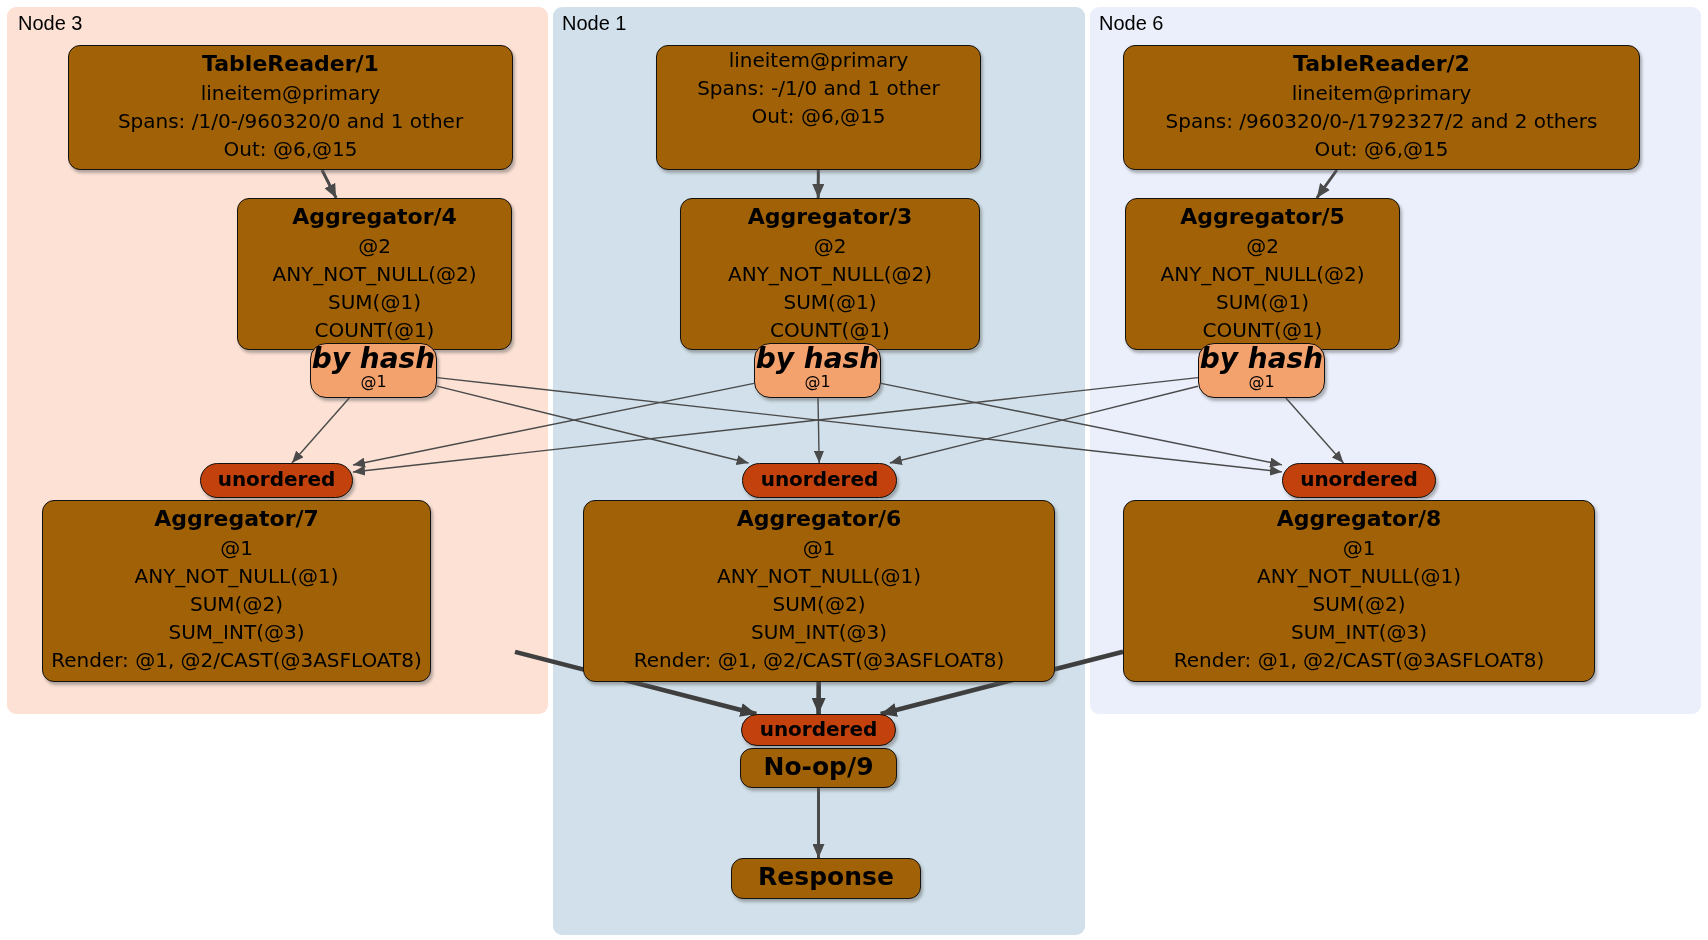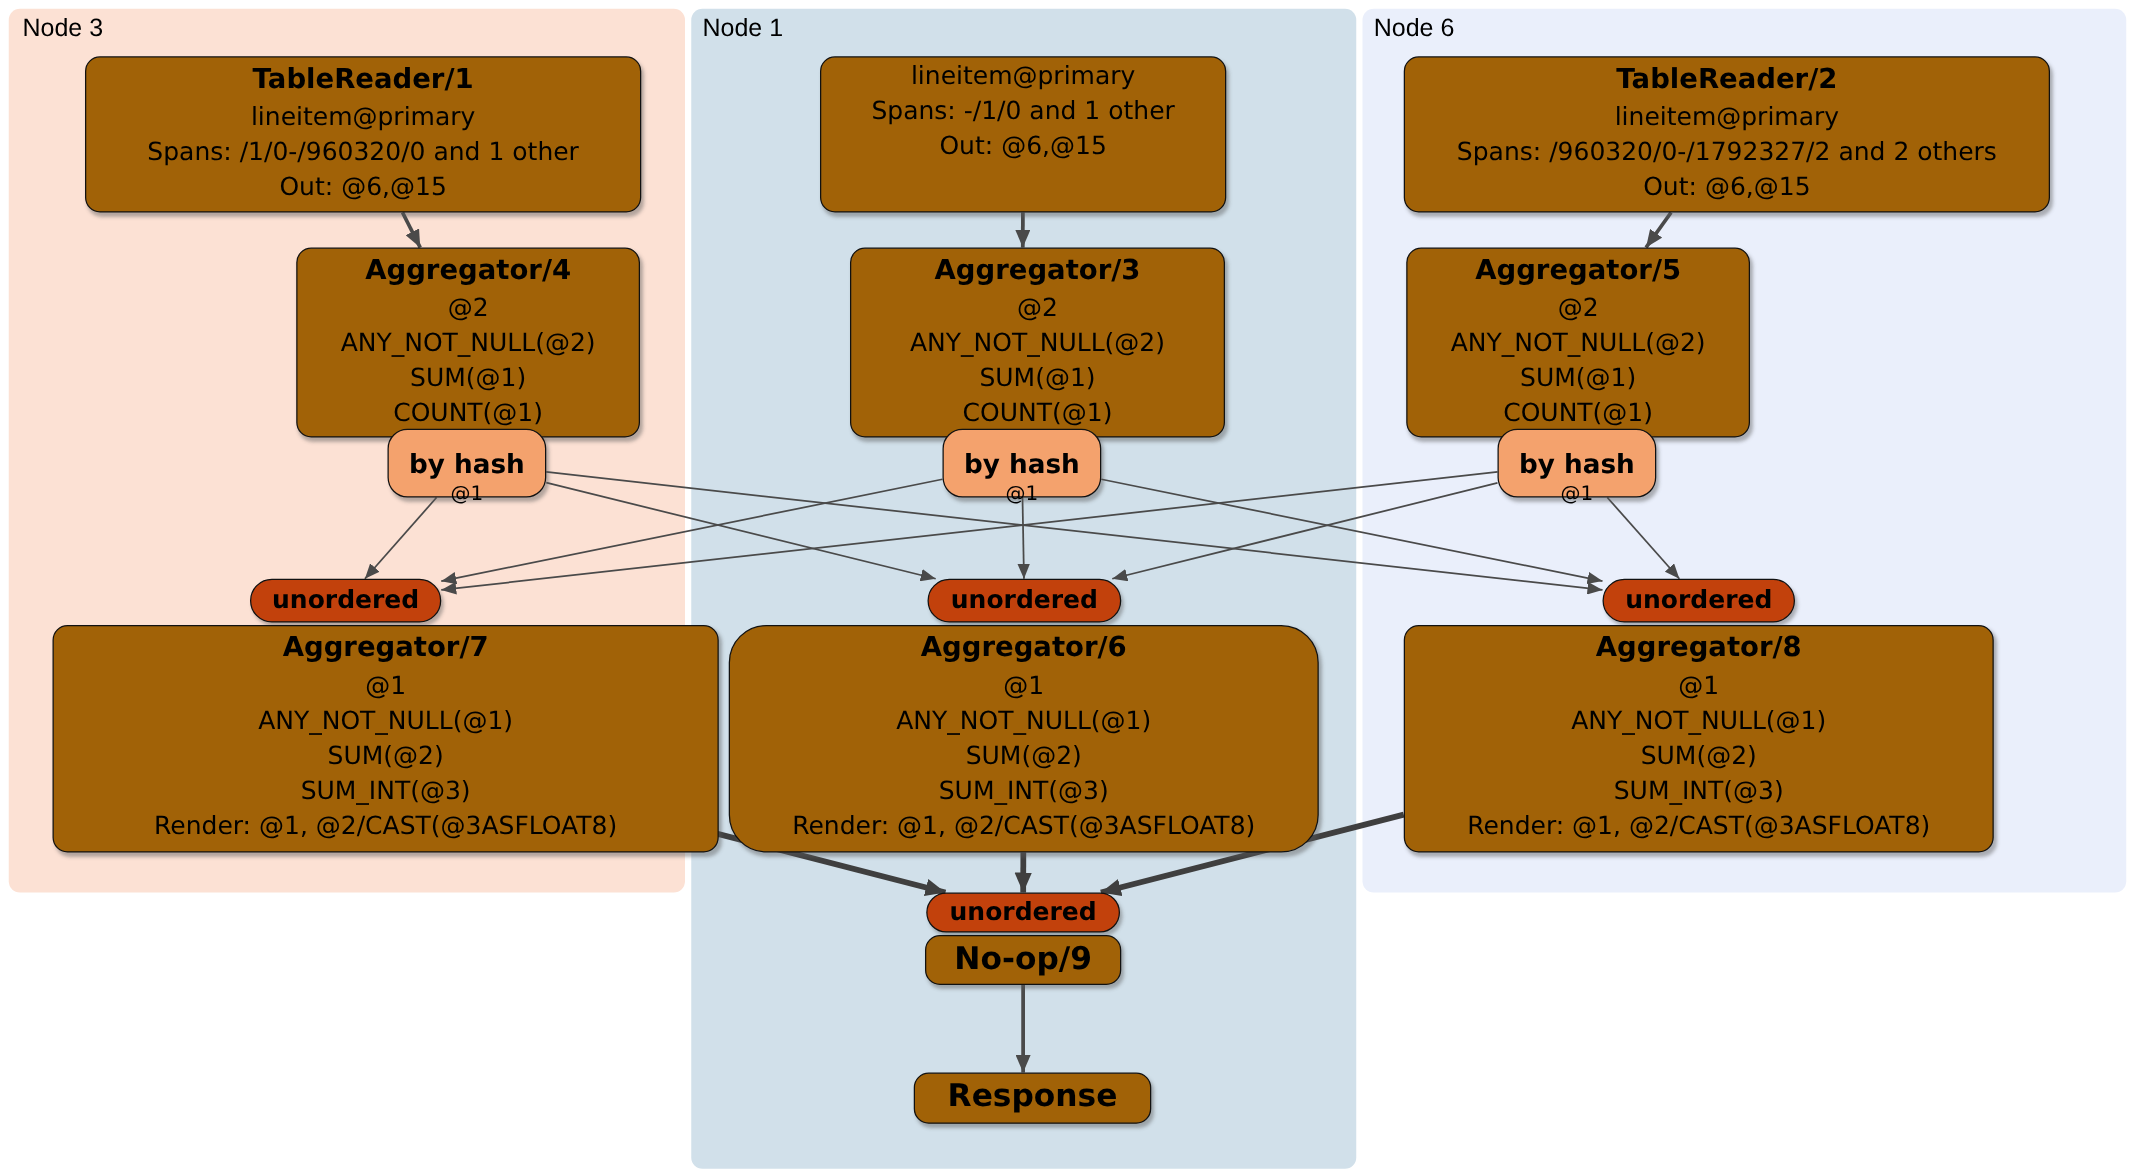--- a/index.html
+++ b/index.html
@@ -19,21 +19,21 @@
   .node{
     position:absolute;z-index:3;text-align:center;color:#000;
     border:1.6px solid #111;box-sizing:border-box;
     box-shadow:2px 3px 3px rgba(90,90,90,0.45);
   }
   .box{background:#a16207;border-radius:12px;}
   .box-title{font-weight:bold;font-size:22px;line-height:30px;padding-top:3px;white-space:nowrap;}
   .box-line{font-size:20px;line-height:28px;white-space:nowrap;}
   .terminal-title{font-weight:bold;font-size:25px;line-height:36px;white-space:nowrap;}
   .router{background:#f4a26d;border-radius:16px;}
-  .router-label{font-weight:bold;font-size:21px;line-height:27px;padding-top:14px;white-space:nowrap;}
+  .router-label{font-weight:bold;font-size:28px;line-height:27px;padding-top:1px;white-space:nowrap;font-style:italic;}
   .router-detail{font-size:16px;line-height:19px;white-space:nowrap;}
   .sync{
     background:#c2410c;border-radius:17.5px;font-weight:bold;
     font-size:20px;line-height:31px;white-space:nowrap;
   }
 </style>
 </head>
 <body>
 
 <div id="canvas">
@@ -130,30 +130,30 @@
   </div>
   <div class="node router" style="left:1198px;top:343px;width:127px;height:55px;">
     <div class="router-label">by hash</div>
     <div class="router-detail">@1</div>
   </div>
 
   <div class="node sync" style="left:200px;top:463px;width:153px;height:35px;">unordered</div>
   <div class="node sync" style="left:742px;top:463px;width:155px;height:35px;">unordered</div>
   <div class="node sync" style="left:1282px;top:463px;width:154px;height:35px;">unordered</div>
 
-  <div class="node box" style="left:42px;top:500px;width:533px;height:182px;">
+  <div class="node box" style="left:42px;top:500px;width:389px;height:182px;">
     <div class="box-title">Aggregator/7</div>
     <div class="box-line">@1</div>
     <div class="box-line">ANY_NOT_NULL(@1)</div>
     <div class="box-line">SUM(@2)</div>
     <div class="box-line">SUM_INT(@3)</div>
     <div class="box-line">Render: @1, @2/CAST(@3ASFLOAT8)</div>
   </div>
 
-  <div class="node box" style="left:583px;top:500px;width:472px;height:182px;border-radius:30px;">
+  <div class="node box" style="left:583px;top:500px;width:472px;height:182px;">
     <div class="box-title">Aggregator/6</div>
     <div class="box-line">@1</div>
     <div class="box-line">ANY_NOT_NULL(@1)</div>
     <div class="box-line">SUM(@2)</div>
     <div class="box-line">SUM_INT(@3)</div>
     <div class="box-line">Render: @1, @2/CAST(@3ASFLOAT8)</div>
   </div>
 
   <div class="node box" style="left:1123px;top:500px;width:472px;height:182px;">
     <div class="box-title">Aggregator/8</div>

